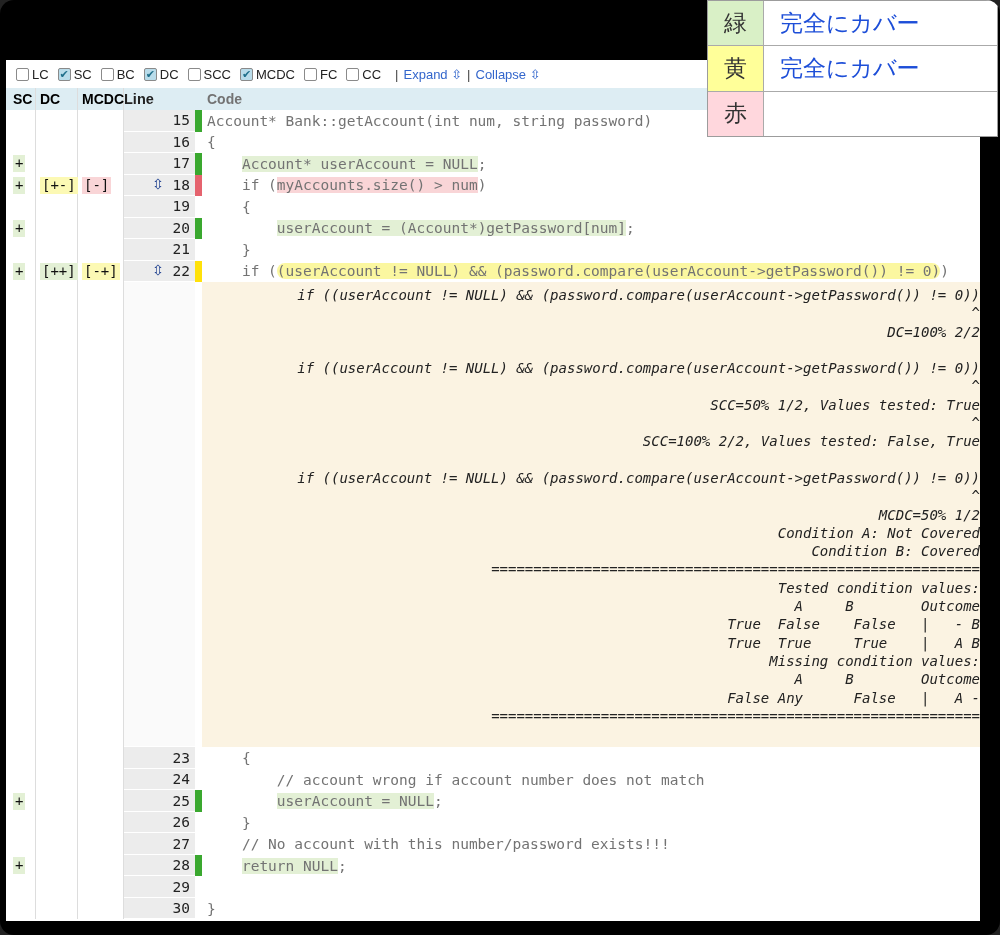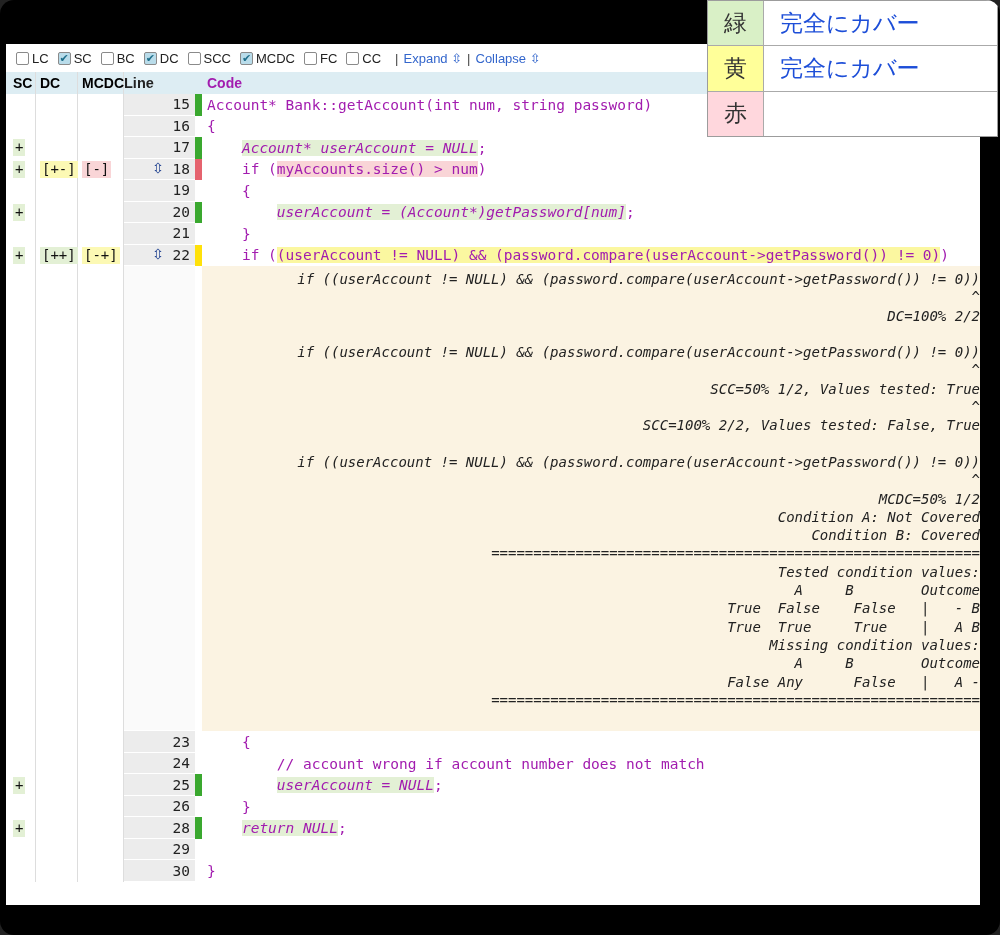--- a/index.html
+++ b/index.html
@@ -4,21 +4,21 @@
 <style>
   * { margin:0; padding:0; box-sizing:border-box; }
   html,body { background:#222; }
   #frame {
     position:relative; width:1000px; height:935px;
     background:#000; border-radius:14px; overflow:hidden;
     font-family:"Liberation Sans", sans-serif;
   }
   
   #panel {
-    position:absolute; left:6px; top:44px; width:974px; height:861px;
+    position:absolute; left:6px; top:60px; width:974px; height:861px;
     background:#fff; overflow:hidden;
   }
   
   #toolbar {
     height:28px; display:flex; align-items:center; padding-left:10px;
     font-size:13px; color:#222; background:#fff;
   }
   .cb-item { display:flex; align-items:center; margin-right:9px; cursor:default; }
   .cb {
     width:13px; height:13px; border:1px solid #8a8a8a; border-radius:2px;
@@ -51,23 +51,23 @@
   .c-line { background:var(--line-col-bg); border-bottom:1px solid #fff;
             display:flex; align-items:center; justify-content:flex-end;
             padding-right:5px; color:#222; font-size:14.5px; }
   .expand-ico {
     position:absolute; left:28px; top:1px; font-size:14px; color:#1d3f8f;
     font-family:"DejaVu Sans", sans-serif; cursor:pointer;
   }
   .c-bar.green  { background:var(--bar-green); }
   .c-bar.yellow { background:var(--bar-yellow); }
   .c-bar.red    { background:var(--bar-red); }
-  .c-code { display:flex; align-items:center; padding-left:5px; white-space:pre; color:#a21caf; }
-  .seg.green  { background:var(--hl-green);font-style:italic; }
-  .seg.yellow { background:var(--hl-yellow); }
+  .c-code { display:flex; align-items:center; padding-left:5px; white-space:pre; color:#737373; }
+  .seg.green  { background:var(--hl-green); }
+  .seg.yellow { background:var(--hl-yellow);border-radius:8px; }
   .seg.red    { background:var(--hl-red); }
   
   .detail-row .c-line { background:#fafafa; }
   .detail-code {
     background:var(--detail-bg); padding:4px 0 4px 6px;
     font-family:"DejaVu Sans Mono","Liberation Mono",monospace;
     font-style:italic; font-size:14px; color:#222;
   }
   .detail-line { white-space:pre; height:18.3px; line-height:18.3px;text-align:right; }
   
@@ -279,20 +279,30 @@
           <div class="c-sc"></div>
           <div class="c-dc"></div>
           <div class="c-mcdc"></div>
           <div class="c-line">
             <span>26</span>
           </div>
           <div class="c-bar "></div>
           <div class="c-code"><span class="seg ">    }</span></div>
         </div>
         <div class="row code-row">
+          <div class="c-sc"></div>
+          <div class="c-dc"></div>
+          <div class="c-mcdc"></div>
+          <div class="c-line">
+            <span>27</span>
+          </div>
+          <div class="c-bar "></div>
+          <div class="c-code"><span class="seg ">    // No account with this number/password exists!!!</span></div>
+        </div>
+        <div class="row code-row">
           <div class="c-sc">
             <span class="mark green">+</span>
           </div>
           <div class="c-dc"></div>
           <div class="c-mcdc"></div>
           <div class="c-line">
             <span>28</span>
           </div>
           <div class="c-bar green"></div>
           <div class="c-code"><span class="seg ">    </span><span class="seg green">return NULL</span><span class="seg ">;</span></div>

